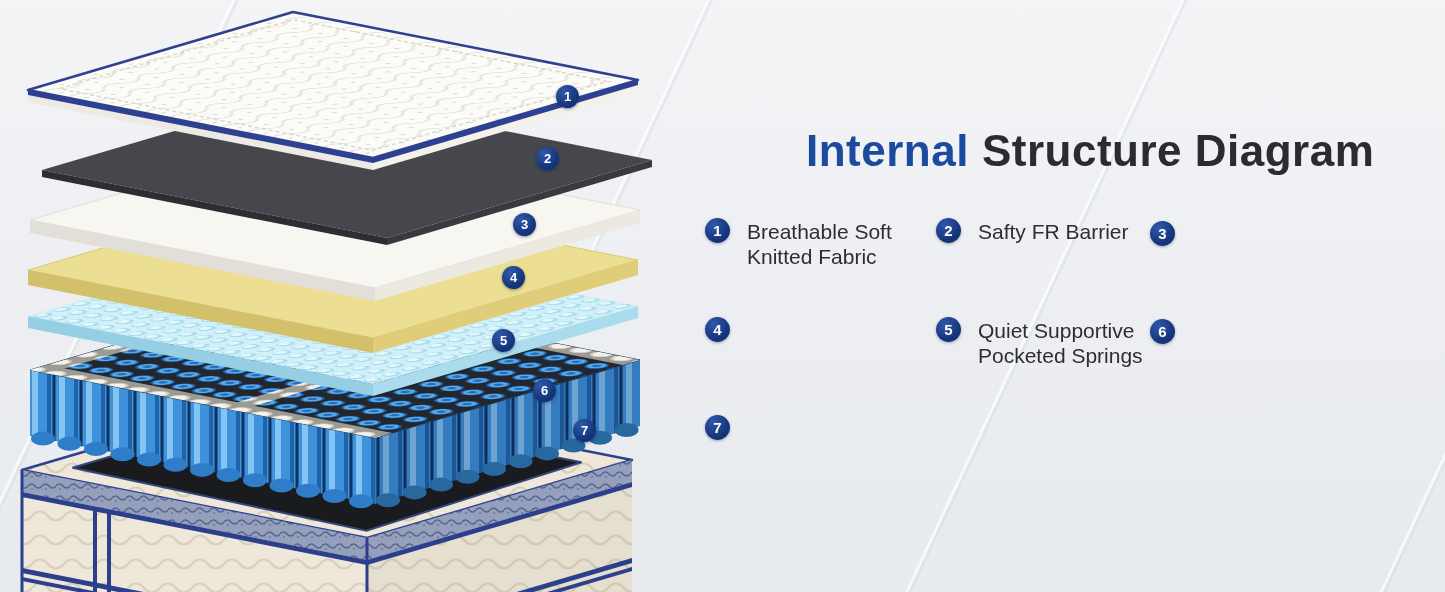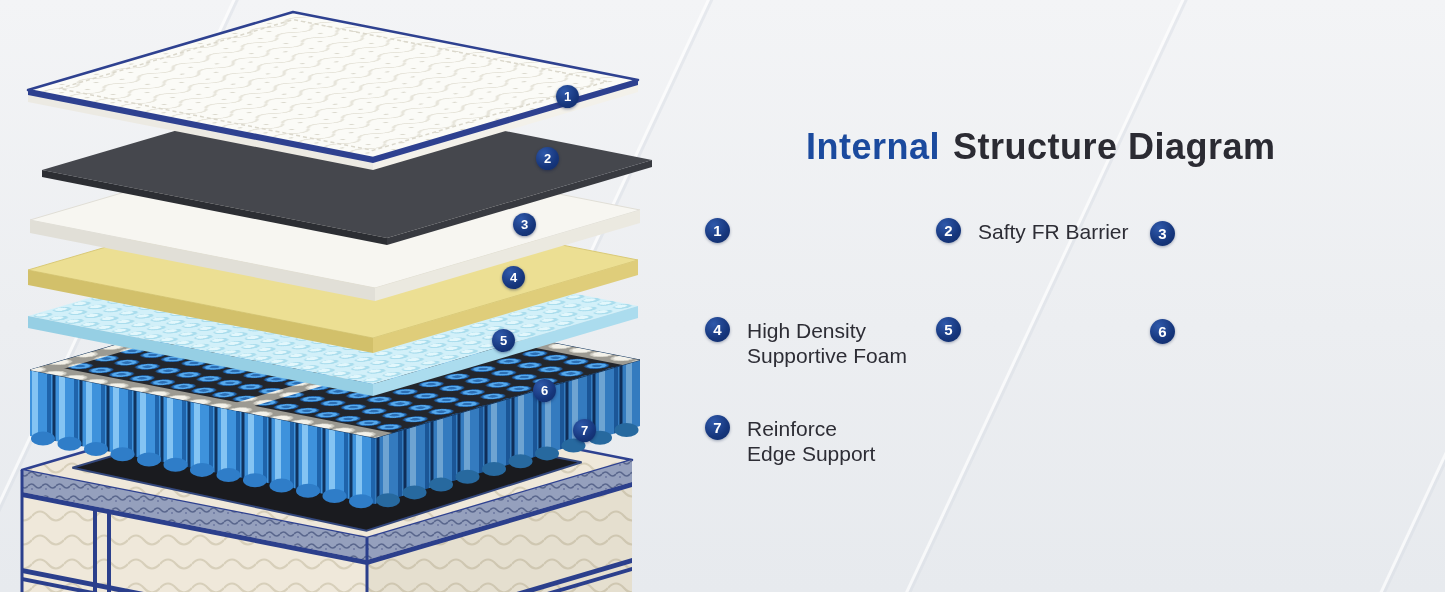--- a/index.html
+++ b/index.html
@@ -20,21 +20,21 @@
   }
   .illustration{position:absolute;left:0;top:0;width:690px;height:592px;}
   .marker{
     position:absolute;width:23px;height:23px;border-radius:50%;
     background:radial-gradient(circle at 35% 28%, #2f59ab 0%, #16367c 60%, #0f2a66 100%);
     color:#fff;font-size:13px;font-weight:bold;line-height:23px;text-align:center;
     box-shadow:0 1px 3px rgba(10,25,70,.45);
   }
   .title{
     position:absolute;left:806px;top:126px;width:620px;
-    font-size:36px;font-weight:bold;letter-spacing:.5px;color:#2b2b33;white-space:nowrap;
+    font-size:44px;font-weight:bold;letter-spacing:.5px;color:#2b2b33;white-space:nowrap;
   }
   .title .hl{color:#1b4a9e;margin-right:13px;}
   .legend-item{position:absolute;display:flex;align-items:flex-start;gap:17px;}
   .legend-badge{
     flex:0 0 25px;width:25px;height:25px;border-radius:50%;
     background:radial-gradient(circle at 35% 28%, #2f59ab 0%, #16367c 60%, #0f2a66 100%);
     color:#fff;font-size:15px;font-weight:bold;line-height:25px;text-align:center;
     box-shadow:0 1px 3px rgba(10,25,70,.35);
   }
   .legend-label{
@@ -186,36 +186,36 @@
 <div class="marker" style="left:492px;top:329px">5</div>
 <div class="marker" style="left:533px;top:379px">6</div>
 <div class="marker" style="left:573px;top:419px">7</div>
 
 <div class="title">
   <span class="hl">Internal</span><span>Structure Diagram</span>
 </div>
 
 <div class="legend-item" style="left:705px;top:218px">
   <div class="legend-badge">1</div>
+  <div class="legend-label">Breathable Soft
+Knitted Fabric</div>
 </div>
 <div class="legend-item" style="left:936px;top:218px">
   <div class="legend-badge">2</div>
   <div class="legend-label">Safty FR Barrier</div>
 </div>
 <div class="legend-item" style="left:1150px;top:221px">
   <div class="legend-badge">3</div>
 </div>
 <div class="legend-item" style="left:705px;top:317px">
   <div class="legend-badge">4</div>
-  <div class="legend-label">High Density
-Supportive Foam</div>
 </div>
 <div class="legend-item" style="left:936px;top:317px">
   <div class="legend-badge">5</div>
+  <div class="legend-label">Quiet Supportive
+Pocketed Springs</div>
 </div>
 <div class="legend-item" style="left:1150px;top:319px">
   <div class="legend-badge">6</div>
 </div>
 <div class="legend-item" style="left:705px;top:415px">
   <div class="legend-badge">7</div>
-  <div class="legend-label">Reinforce
-Edge Support</div>
 </div>
 
 </body></html>

